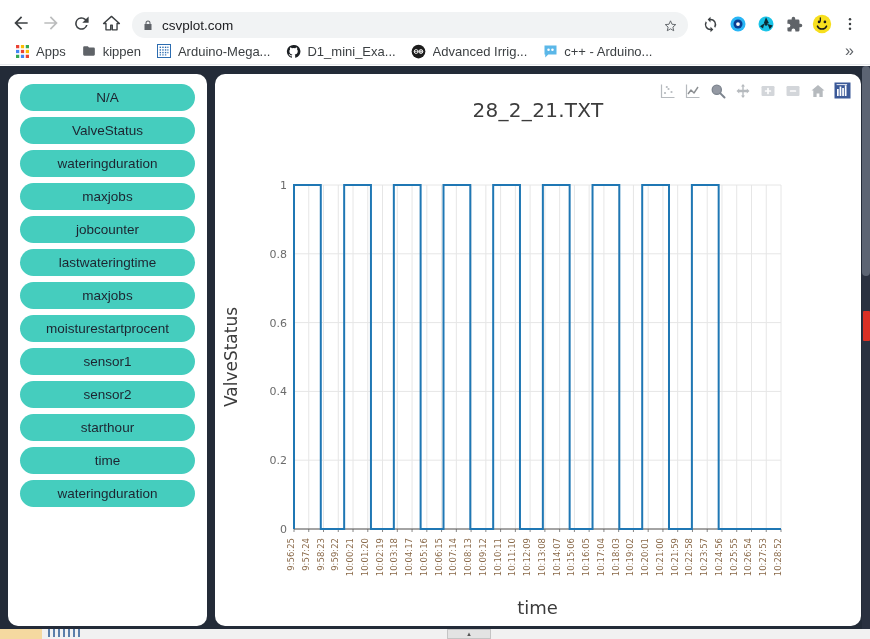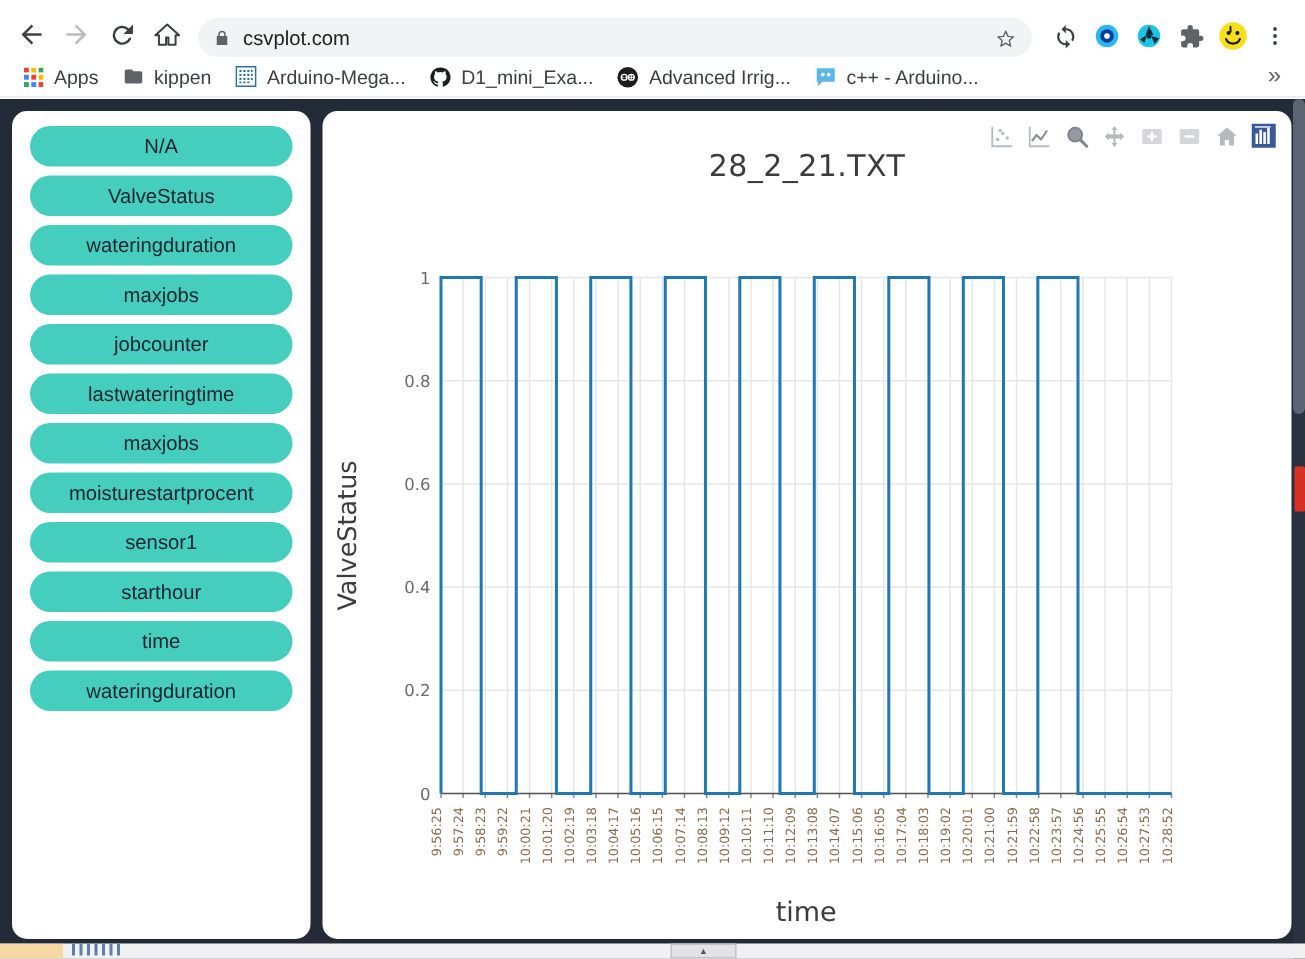--- a/index.html
+++ b/index.html
@@ -385,20 +385,21 @@
       <div class="sidebar">
         <button class="col-btn">N/A</button>
         <button class="col-btn">ValveStatus</button>
         <button class="col-btn">wateringduration</button>
         <button class="col-btn">maxjobs</button>
         <button class="col-btn">jobcounter</button>
         <button class="col-btn">lastwateringtime</button>
         <button class="col-btn">maxjobs</button>
         <button class="col-btn">moisturestartprocent</button>
         <button class="col-btn">sensor1</button>
+        <button class="col-btn">sensor2</button>
         <button class="col-btn">starthour</button>
         <button class="col-btn">time</button>
         <button class="col-btn">wateringduration</button>
       </div>
 
       <div class="plot-panel">
 
         <div class="plot-toolbar">
           <div class="tb-icon">
             <svg width="16" height="16" viewBox="0 0 16 16">

